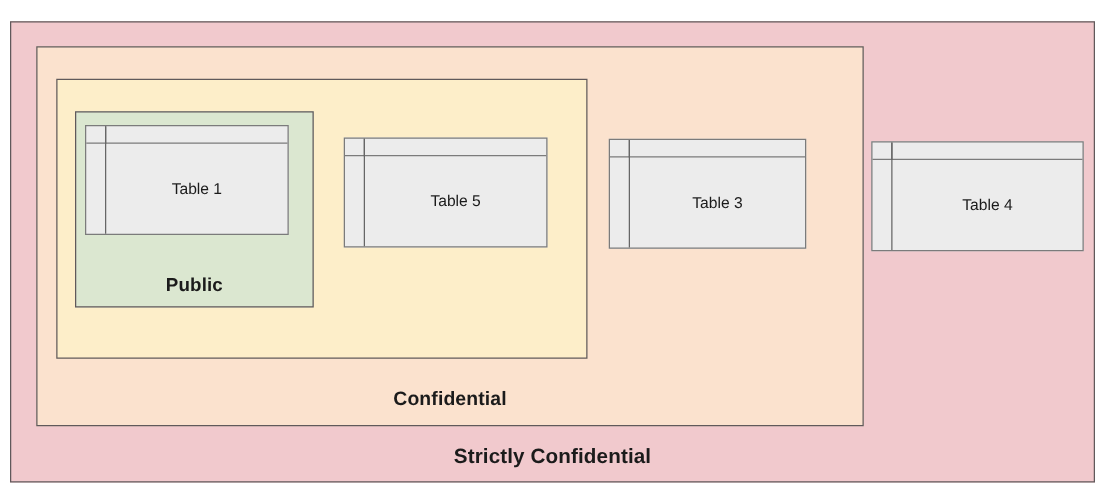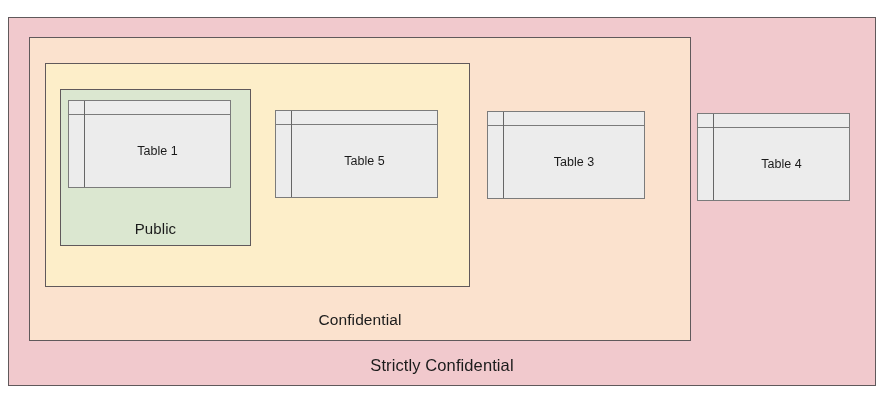--- a/index.html
+++ b/index.html
@@ -28,21 +28,21 @@
   .zone {
     position: absolute;
     box-sizing: border-box;
     border: 1.6px solid #60595b;
   }
   .zone-label {
     position: absolute;
     left: 0;
     right: 0;
     text-align: center;
-    font-weight: normal;
+    font-weight: bold;
     color: #1b1b1b;
     letter-spacing: 0.1px;
     white-space: nowrap;
   }
 
   
   #zone-strictly {
     left: 8px;
     top: 17px;
     width: 868px;
@@ -137,21 +137,21 @@
     display: flex;
     align-items: center;
     justify-content: center;
     font-size: 12.5px;
     color: #1b1b1b;
   }
 
   #table-1 { left: 68px; top: 100px; width: 163px; height: 88px; padding-left: 20px; }
   #table-2 { left: 275px; top: 110px; width: 163px; height: 88px; }
   #table-3 { left: 487px; top: 111px; width: 158px; height: 88px; }
-  #table-4 { left: 697px; top: 113px; width: 153px; height: 88px; }
+  #table-4 { left: 697px; top: 113px; width: 170px; height: 88px; }
 </style>
 </head>
 <body>
 
 <div id="canvas">
 
   <div class="zone" id="zone-strictly">
 
     <div class="zone" id="zone-confidential">
 

